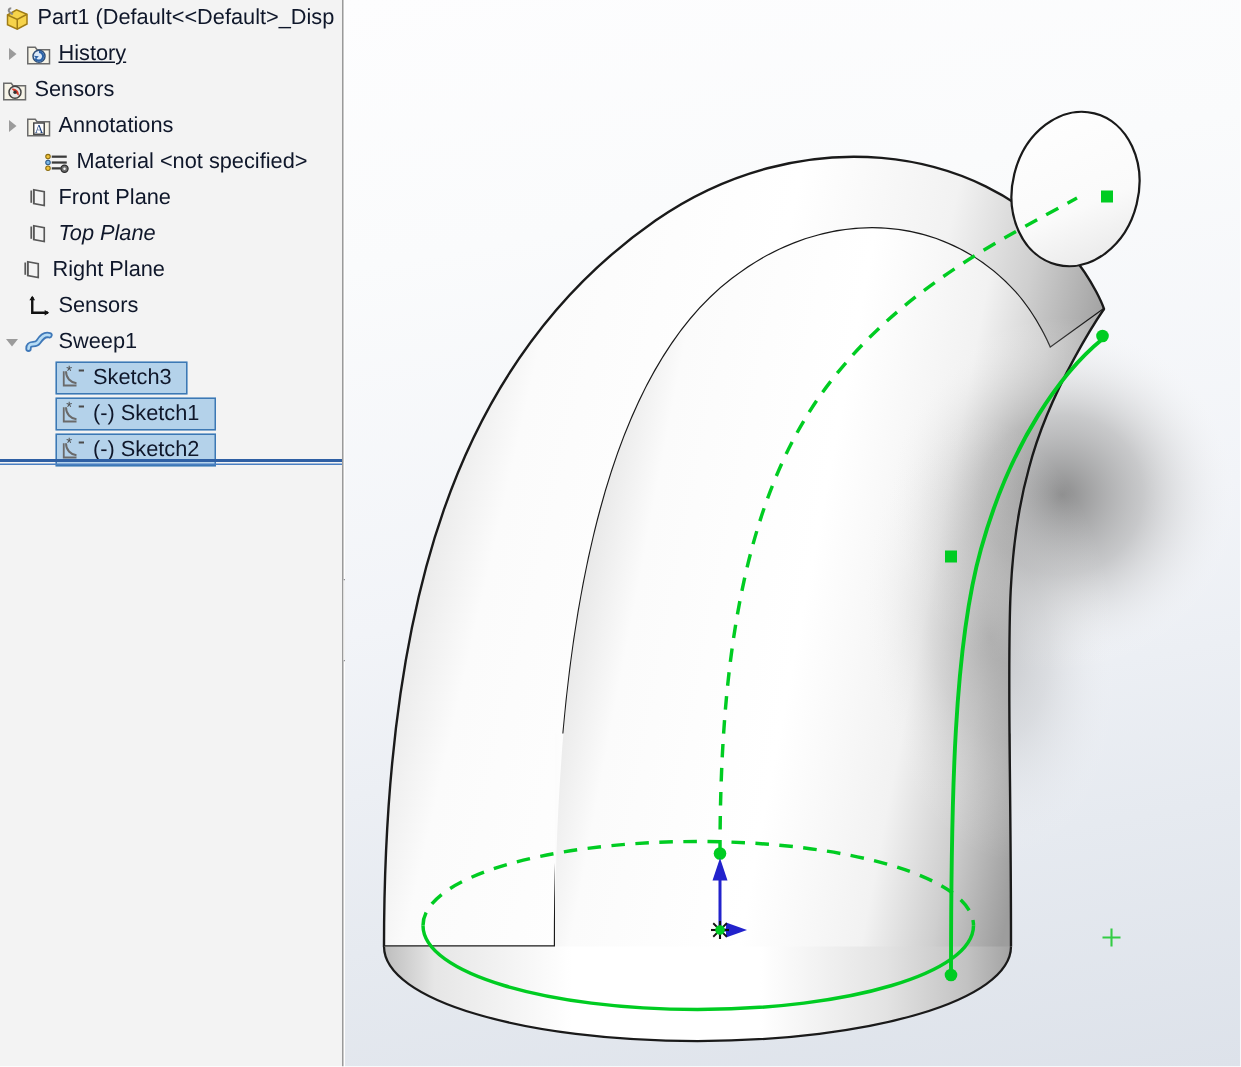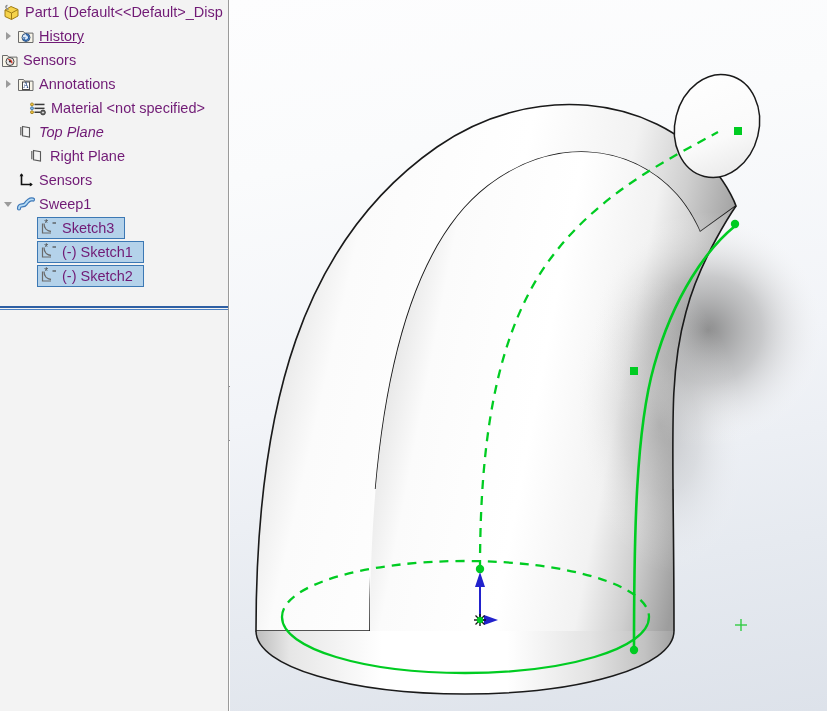--- a/index.html
+++ b/index.html
@@ -36,21 +36,21 @@
     left: 0; top: 0;
     width: 229px;
   }
   .tree-row {
     position: relative;
     height: 24px;
     display: flex;
     align-items: center;
     white-space: nowrap;
     font-size: 14.5px;
-    color: #701a75;
+    color: #0f172a;
   }
   .expander {
     width: 14px;
     height: 24px;
     flex: 0 0 14px;
     position: relative;
   }
   .expander.collapsed::before {
     content: "";
     position: absolute;
@@ -207,33 +207,43 @@
             <rect x="6.5" y="5.7" width="10" height="1.5" fill="#3a3a3a"></rect>
             <rect x="6.5" y="9.6" width="10" height="1.5" fill="#3a3a3a"></rect>
             <rect x="6.5" y="13.5" width="6" height="1.5" fill="#3a3a3a"></rect>
             <circle cx="15" cy="14.5" r="2.4" fill="#6f6f6f" stroke="#2a2a2a" stroke-width="0.8"></circle>
             <circle cx="15" cy="14.5" r="0.8" fill="#f7f7f7"></circle>
           </svg>
         </span>
         <span class="tree-label">Material &lt;not specified&gt;</span>
       </div>
 
-
-      <div class="tree-row" style="padding-left:16px;font-style:italic;">
+      <div class="tree-row" style="padding-left:16px;">
         <span class="tree-icon">
           <svg width="20" height="20" viewBox="0 0 20 20">
             <path d="M6.5 4.5 L13.5 5.8 L13.5 15 L6.5 13.7 Z" fill="none" stroke="#585858" stroke-width="1.1"></path>
             <path d="M6.5 4.5 L6.5 13.7" stroke="#585858" stroke-width="1.1"></path>
             <path d="M4.8 5.0 L4.8 13.2" stroke="#585858" stroke-width="1.1"></path>
           </svg>
         </span>
+        <span class="tree-label">Front Plane</span>
+      </div>
+
+      <div class="tree-row" style="padding-left:16px;font-style:italic;">
+        <span class="tree-icon">
+          <svg width="20" height="20" viewBox="0 0 20 20">
+            <path d="M6.5 4.5 L13.5 5.8 L13.5 15 L6.5 13.7 Z" fill="none" stroke="#585858" stroke-width="1.1"></path>
+            <path d="M6.5 4.5 L6.5 13.7" stroke="#585858" stroke-width="1.1"></path>
+            <path d="M4.8 5.0 L4.8 13.2" stroke="#585858" stroke-width="1.1"></path>
+          </svg>
+        </span>
         <span class="tree-label">Top Plane</span>
       </div>
 
-      <div class="tree-row" style="padding-left:27px;text-align:center;">
+      <div class="tree-row" style="padding-left:12px;text-align:center;">
         <span class="tree-icon">
           <svg width="20" height="20" viewBox="0 0 20 20">
             <path d="M6.5 4.5 L13.5 5.8 L13.5 15 L6.5 13.7 Z" fill="none" stroke="#585858" stroke-width="1.1"></path>
             <path d="M6.5 4.5 L6.5 13.7" stroke="#585858" stroke-width="1.1"></path>
             <path d="M4.8 5.0 L4.8 13.2" stroke="#585858" stroke-width="1.1"></path>
           </svg>
         </span>
         <span class="tree-label">Right Plane</span>
       </div>
 

